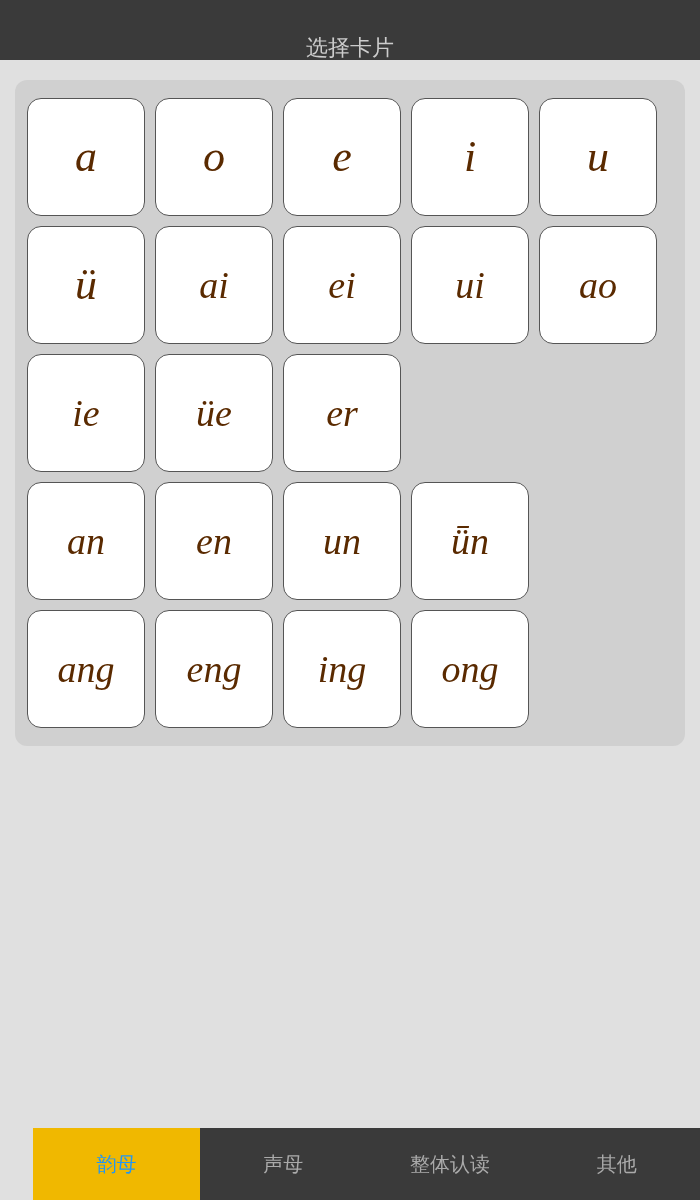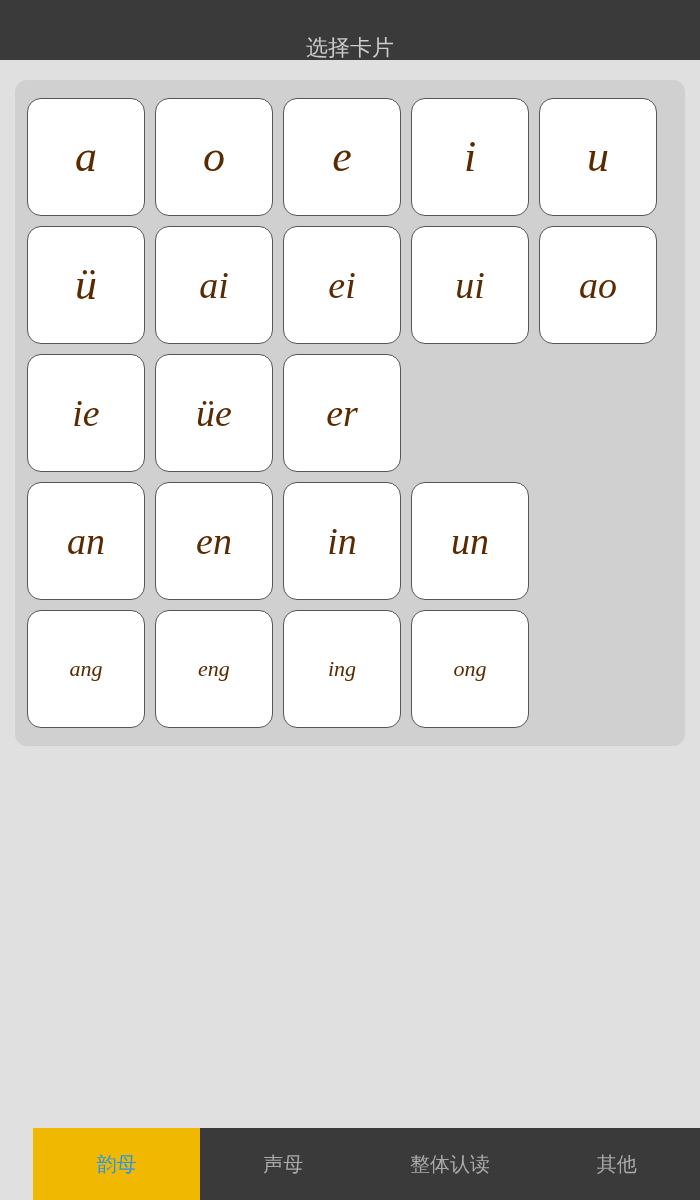--- a/index.html
+++ b/index.html
@@ -77,21 +77,21 @@
       font-style: italic;
       font-weight: normal;
       line-height: 1;
     }
 
     .card-text.small {
       font-size: 38px;
     }
 
     .card-text.xsmall {
-      font-size: 22px;
+      font-size: 38px;
     }
 
     .bottom-nav {
       background: #3a3a3a;
       height: 72px;
       display: flex;
       align-items: center;
       flex-shrink: 0;
       margin-left: 33px;
     }
@@ -178,24 +178,24 @@
     </div>
 
     <div class="card-row">
       <div class="card">
         <span class="card-text small">an</span>
       </div>
       <div class="card">
         <span class="card-text small">en</span>
       </div>
       <div class="card">
-        <span class="card-text small">in</span>
-      </div>
-      <div class="card">
         <span class="card-text small">un</span>
+      </div>
+      <div class="card">
+        <span class="card-text small">ǖn</span>
       </div>
     </div>
 
     <div class="card-row">
       <div class="card">
         <span class="card-text xsmall">ang</span>
       </div>
       <div class="card">
         <span class="card-text xsmall">eng</span>
       </div>

